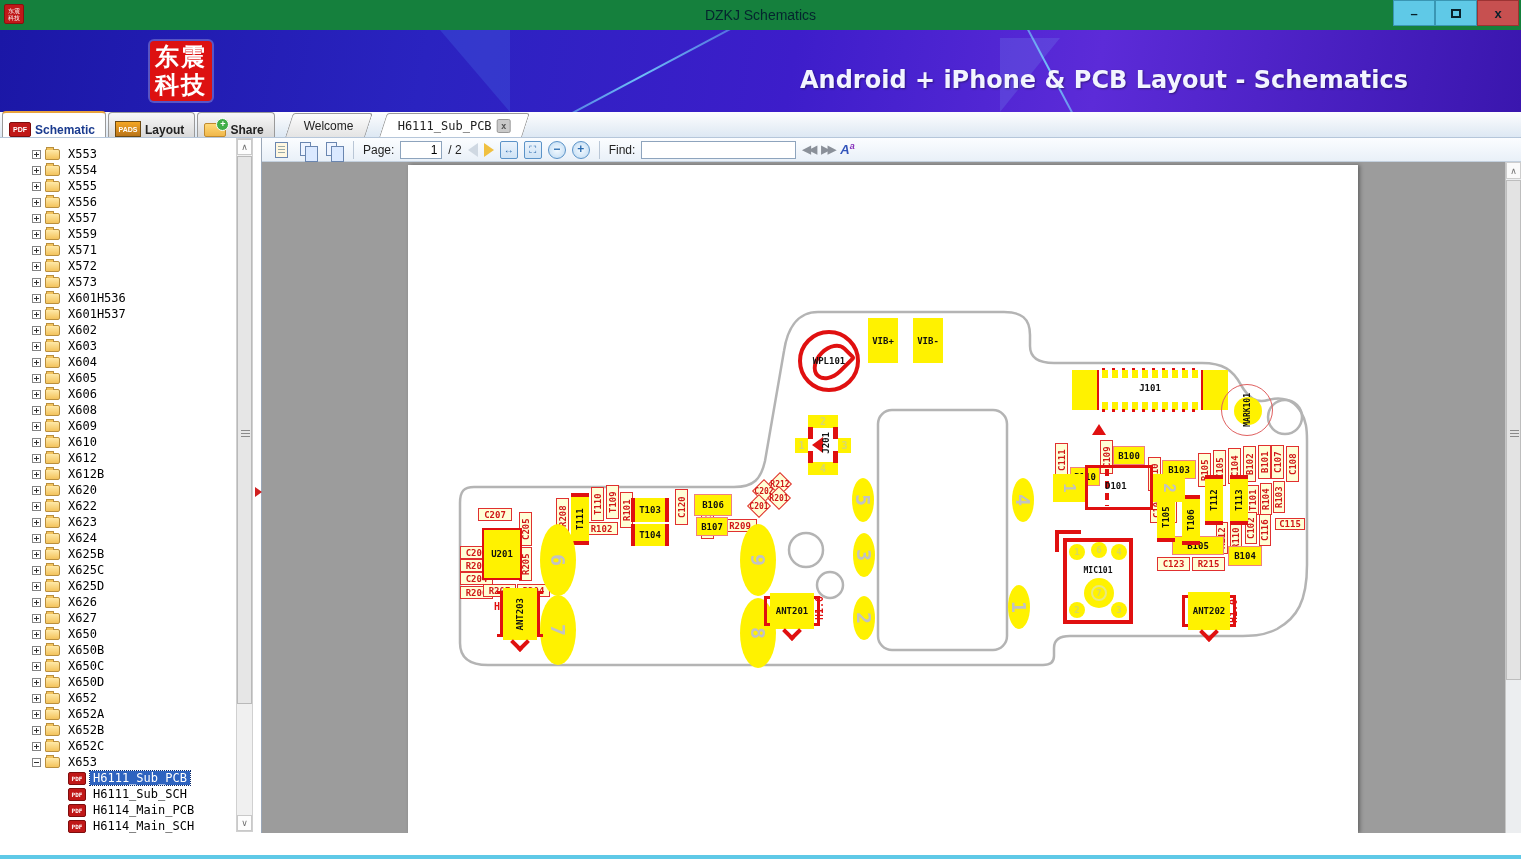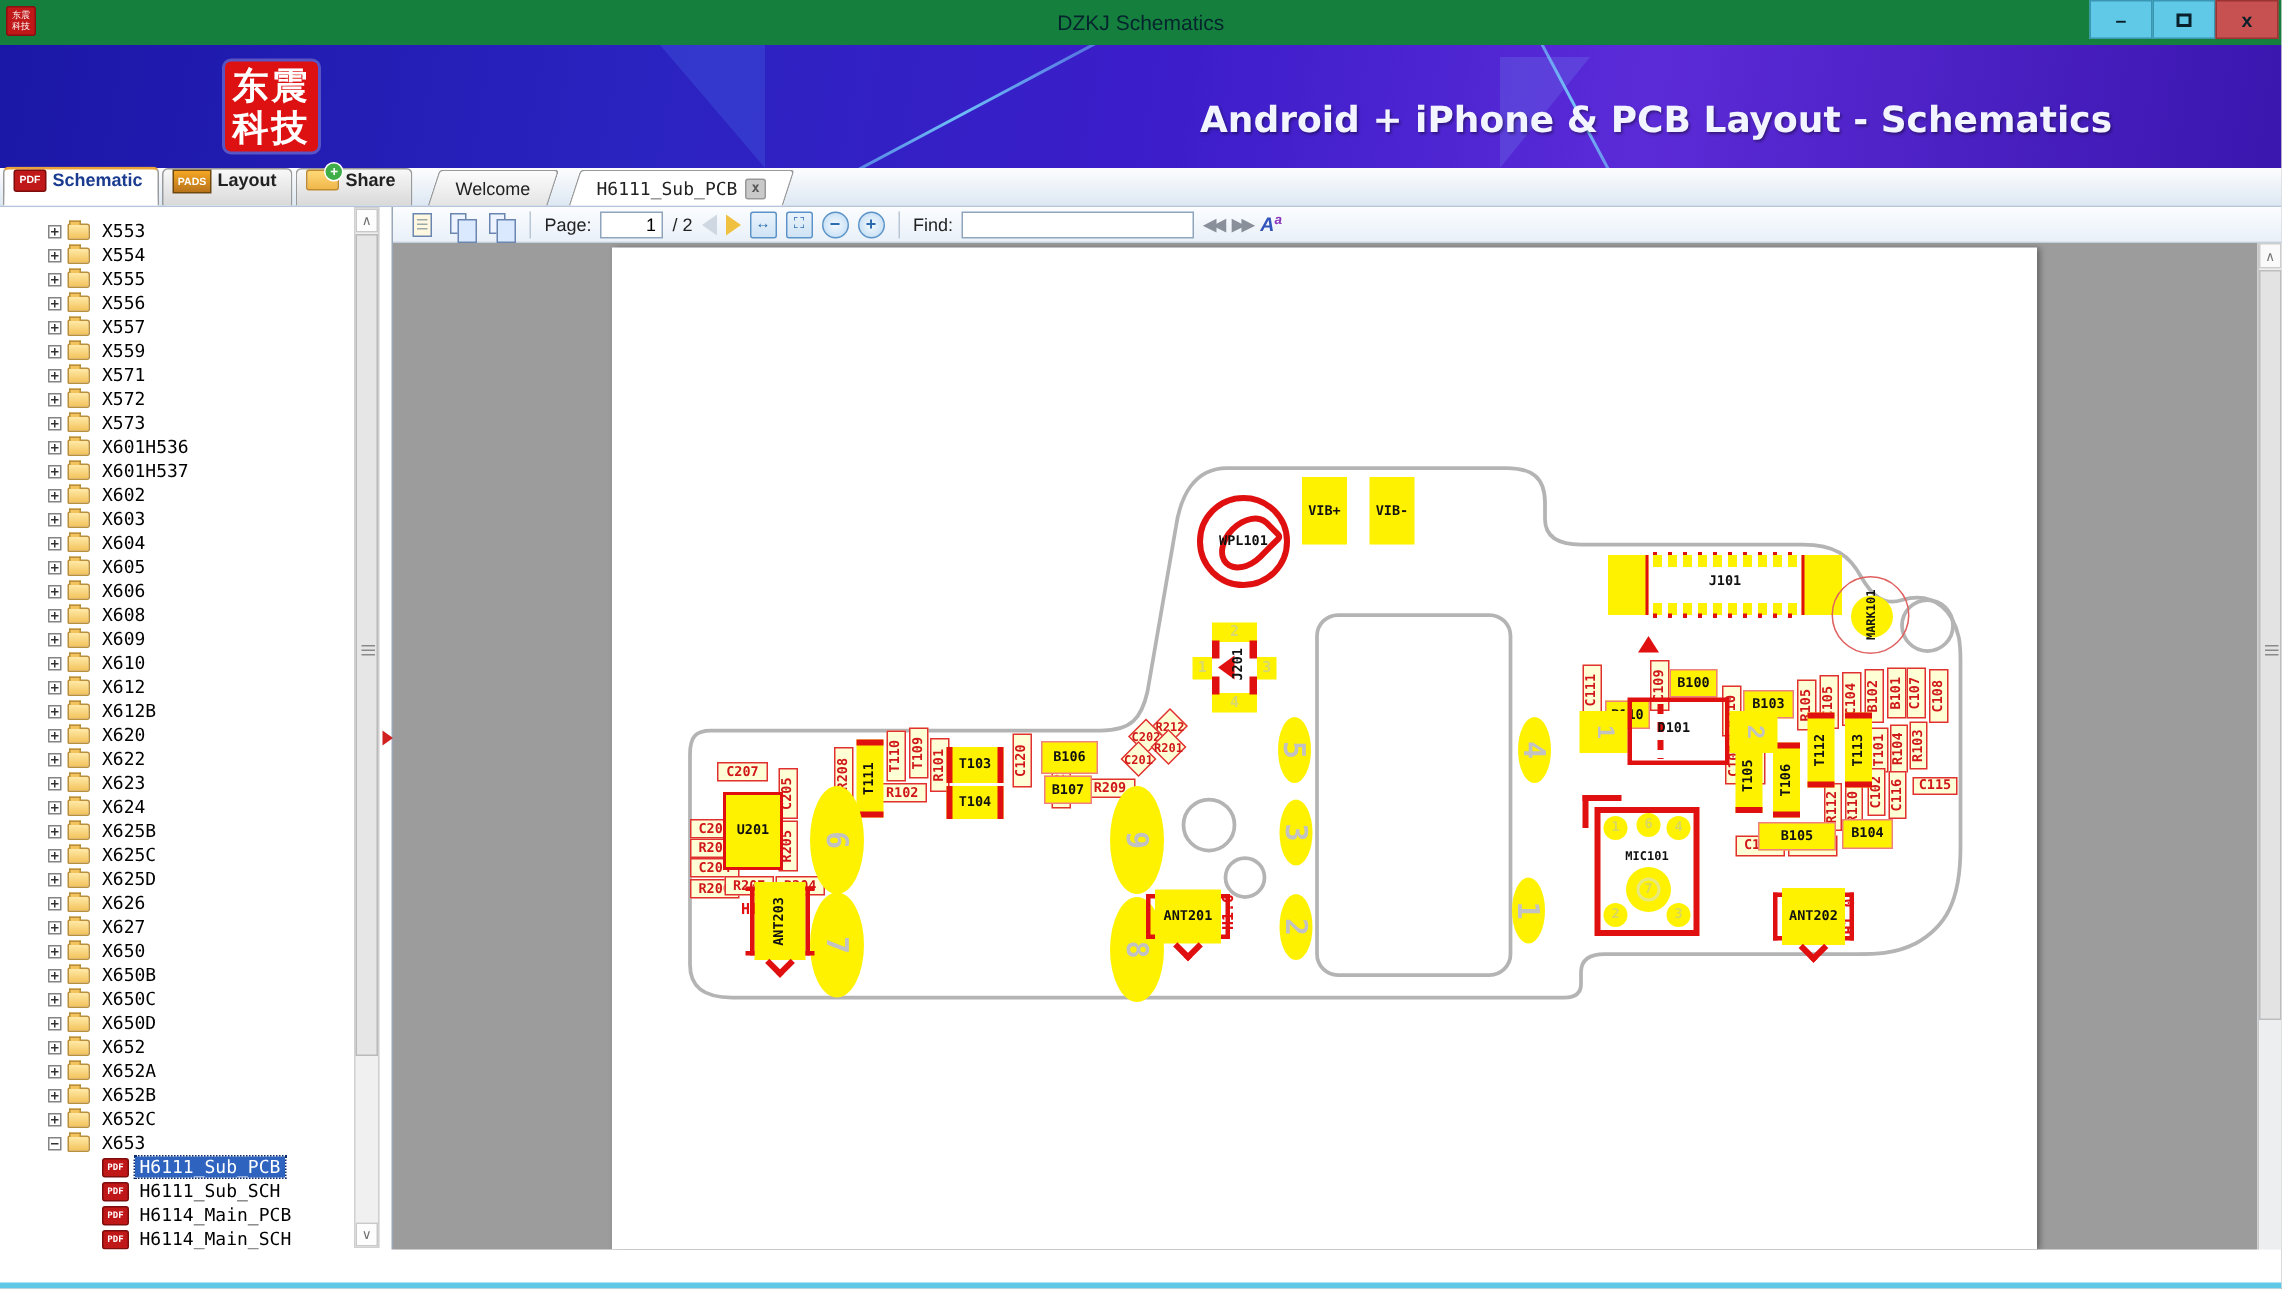--- a/index.html
+++ b/index.html
@@ -22,21 +22,21 @@
   .banner .streak.s1 { left:430px; top:46px; } .banner .streak.s2 { left:900px; top:40px; transform:rotate(62deg); width:300px; }
   .banner .tri { position:absolute; width:0; height:0; border-style:solid; opacity:.5; }
   .banner .tri.t1 { left:440px; top:0; border-width:0 70px 82px 0; border-color:transparent rgba(90,160,255,.35) transparent transparent; }
   .banner .tri.t2 { left:1000px; top:8px; border-width:74px 60px 0 0; border-color:rgba(140,200,255,.3) transparent transparent transparent; }
   .logo { position:absolute; left:150px; top:11px; width:62px; height:60px; background:#DD1111; border-radius:4px; color:#fff; font-family:"DejaVu Sans",sans-serif; font-weight:bold; font-size:24px; line-height:28px; text-align:center; padding-top:2px; letter-spacing:2px; box-shadow:0 0 0 2px rgba(255,255,255,.25); }
   .brand { position:absolute; left:232px; top:22px; color:#fff; font-family:"DejaVu Sans",sans-serif; font-weight:bold; font-size:38px; letter-spacing:1px; }
   .tagline { position:absolute; left:800px; top:36px; color:#f2f4ff; font-family:"DejaVu Sans",sans-serif; font-size:24px; font-weight:bold; text-shadow:1px 1px 2px rgba(0,0,0,.4); }
 
   
   .tabrow { position:absolute; left:0; top:112px; width:100%; height:26px; background:linear-gradient(#fdfdfe,#dde8f3); border-bottom:1px solid #b5c6da; display:flex; align-items:flex-end; }
-  .ptab { height:25px; display:flex; align-items:flex-start; gap:4px; padding:0 10px 0 6px; font-size:12px; font-weight:bold; color:#222; background:linear-gradient(#f8f8f8,#d9d9d9); border:1px solid #9a9a9a; border-bottom:none; border-radius:4px 4px 0 0; margin-left:2px; }
+  .ptab { height:25px; display:flex; align-items:flex-end; gap:4px; padding:0 10px 0 6px; font-size:12px; font-weight:bold; color:#222; background:linear-gradient(#f8f8f8,#d9d9d9); border:1px solid #9a9a9a; border-bottom:none; border-radius:4px 4px 0 0; margin-left:2px; }
   .ptab.active { background:#fff; color:#1a3b8f; border-top:2px solid #e8a33d; height:26px; }
   .dtab { height:24px; display:flex; align-items:center; gap:5px; padding:0 14px; font-size:12px; color:#222; background:linear-gradient(#fcfcfc,#e4e4e4); border:1px solid #9a9a9a; border-bottom:none; transform:skewX(-18deg); margin-left:14px; border-radius:3px 3px 0 0; }
   .dtab > * { transform:skewX(18deg); }
   .dtab.active { background:#fff; font-family:"DejaVu Sans Mono",monospace; }
   .icon-pdf { width:22px; height:15px; background:#C01818; border-radius:2px; color:#fff; font-size:7px; font-weight:bold; display:flex; align-items:center; justify-content:center; border:1px solid #7d0d0d; }
   .icon-pads { width:26px; height:16px; background:linear-gradient(#f5a623,#b8741a); border:1px solid #6d4a12; color:#fff; font-size:7px; font-weight:bold; display:flex; align-items:center; justify-content:center; }
   .icon-folder-share { position:relative; width:22px; height:14px; background:linear-gradient(#ffd977,#f0b74a); border:1px solid #c08a2e; border-radius:2px; }
   .icon-folder-share::after { content:"+"; position:absolute; right:-4px; top:-6px; width:11px; height:11px; background:#3fae49; border-radius:50%; color:#fff; font-size:9px; line-height:11px; text-align:center; border:1px solid #fff; }
   .dtab .x { width:14px; height:14px; background:#c9c9c9; color:#555; font-size:9px; font-weight:bold; display:flex; align-items:center; justify-content:center; border:1px solid #999; border-radius:2px; }
 
@@ -505,21 +505,21 @@
             <div class="cmp vlbl" style="left: 865px; top: 316px; width: 12px; height: 32px;">R103</div>
             <div class="cmp vlbl" style="left: 837px; top: 347px; width: 12px; height: 32px;">C102</div>
             <div class="cmp vlbl" style="left: 851px; top: 349px; width: 12px; height: 32px;">C116</div>
             <div class="cmp vlbl" style="left: 808px; top: 357px; width: 12px; height: 32px;">R112</div>
             <div class="cmp vlbl" style="left: 822px; top: 357px; width: 12px; height: 32px;">R110</div>
             <div class="cmp pad" style="left: 286px; top: 329px; width: 38px; height: 22px;">B106</div>
             <div class="cmp pad" style="left: 288px; top: 352px; width: 32px; height: 19px;">B107</div>
             <div class="cmp pad" style="left: 662px; top: 282px; width: 30px; height: 19px; margin-top: 20px;">B110</div>
             <div class="cmp pad" style="left: 705px; top: 281px; width: 32px; height: 19px;">B100</div>
             <div class="cmp pad" style="left: 754px; top: 295px; width: 34px; height: 19px;">B103</div>
-            <div class="cmp pad" style="left: 764px; top: 383px; width: 52px; height: 19px;">B105</div>
+            <div class="cmp pad" style="left: 764px; top: 371px; width: 52px; height: 19px;">B105</div>
             <div class="cmp pad" style="left: 820px; top: 381px; width: 34px; height: 20px;">B104</div>
             <div class="cmp ypad" style="left: 460px; top: 153px; width: 30px; height: 45px;">VIB+</div>
             <div class="cmp ypad" style="left: 505px; top: 153px; width: 30px; height: 45px;">VIB-</div>
             <div class="cmp vpad" style="left: 163px; top: 328px; width: 18px; height: 52px;">T111</div>
             <div class="cmp vpad" style="left: 749px; top: 327px; width: 18px; height: 50px;">T105</div>
             <div class="cmp vpad" style="left: 774px; top: 330px; width: 18px; height: 50px;">T106</div>
             <div class="cmp vpad" style="left: 797px; top: 310px; width: 18px; height: 50px;">T112</div>
             <div class="cmp vpad" style="left: 822px; top: 310px; width: 18px; height: 50px;">T113</div>
             <div class="cmp hpad" style="left: 223px; top: 333px; width: 38px; height: 24px;">T103</div>
             <div class="cmp hpad" style="left: 223px; top: 359px; width: 38px; height: 22px;">T104</div>

